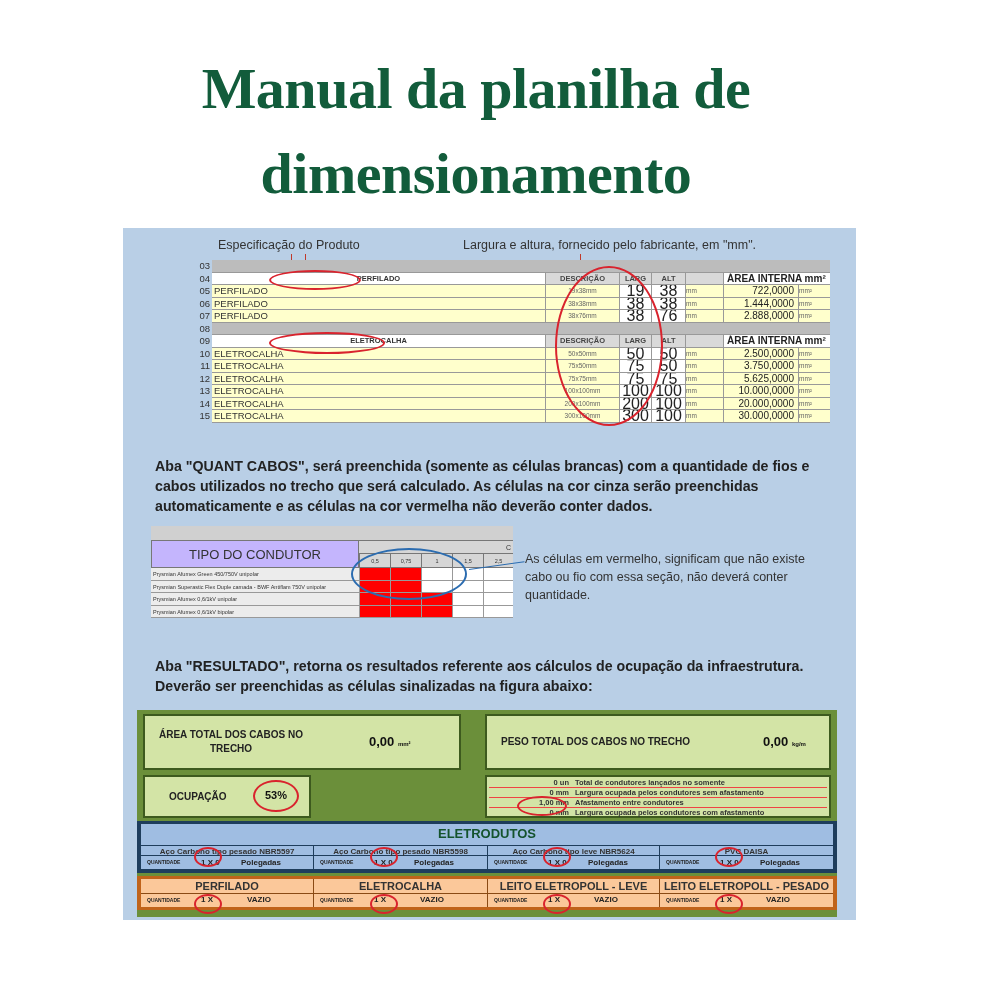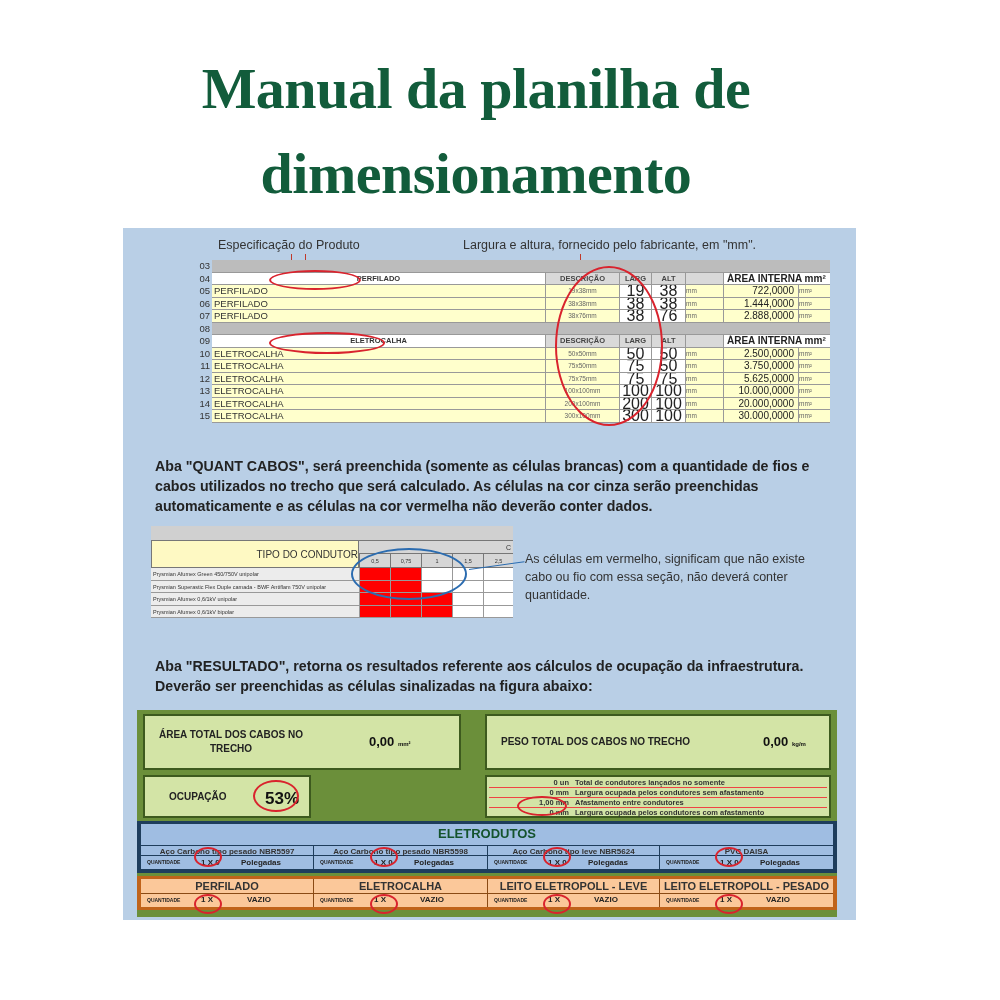--- a/index.html
+++ b/index.html
@@ -31,21 +31,21 @@
   .num { font-size: 16px; color: #222; background: #fff; }
   .area { text-align: right; padding-right: 4px; font-size: 10px; color: #222; }
 
   .para { position: absolute; left: 32px; width: 690px; font-size: 14.2px; font-weight: bold; color: #222; line-height: 20px; }
   .para1 { top: 228px; }
   .para2 { top: 428px; }
 
   
   .qc { position: absolute; left: 28px; top: 298px; width: 362px; height: 92px; background: #e8e8e8; }
   .qc-top { position: absolute; left: 0; top: 0; width: 100%; height: 14px; background: #d0d0d0; }
-  .qc-head { position: absolute; left: 0; top: 14px; width: 208px; height: 28px; background: #fef9c3; border: 1px solid #777; font-size: 10px; text-align: right; line-height: 28px; color: #333; }
+  .qc-head { position: absolute; left: 0; top: 14px; width: 208px; height: 28px; background: #c4b5fd; border: 1px solid #777; font-size: 13px; text-align: center; line-height: 28px; color: #333; }
   .qc-sec { position: absolute; left: 208px; top: 14px; width: 154px; height: 14px; background: #d6d6d6; border-top: 1px solid #777; border-bottom: 1px solid #777; font-size: 7px; text-align: right; padding-right: 2px; line-height: 14px; color: #333; }
   .qc-sechead { position: absolute; top: 28px; height: 14px; width: 31px; background: #d6d6d6; border-left: 1px solid #777; border-bottom: 1px solid #777; font-size: 5.5px; text-align: center; line-height: 14px; color: #333; }
   .qc-rowlabel { position: absolute; left: 0; width: 208px; height: 12.5px; background: #ececec; border-bottom: 1px solid #999; font-size: 5.5px; color: #333; line-height: 12.5px; padding-left: 2px; white-space: nowrap; overflow: hidden; }
   .qc-cell { position: absolute; height: 12.5px; width: 31px; border-left: 1px solid #999; border-bottom: 1px solid #999; }
   .red { background: #ff0000; }
   .wht { background: #ffffff; }
   .qc-note { position: absolute; left: 402px; top: 322px; width: 310px; font-size: 12.5px; line-height: 18px; color: #333; }
 
   
   .res { position: absolute; left: 14px; top: 482px; width: 700px; height: 207px; background: #6b8f3a; }
@@ -296,21 +296,21 @@
     <div class="gbox res-area">
       <div class="lbl" style="left:6px; top:12px; width:160px; line-height:14px;">ÁREA TOTAL DOS CABOS NO TRECHO</div>
       <div class="val" style="left:224px; top:18px;"><span>0,00</span> <span class="unit">mm²</span></div>
     </div>
     <div class="gbox res-peso">
       <div class="lbl" style="left:14px; top:20px; text-align:left;">PESO TOTAL DOS CABOS NO TRECHO</div>
       <div class="val" style="left:276px; top:18px;"><span>0,00</span> <span class="unit">kg/m</span></div>
     </div>
     <div class="gbox res-ocup">
       <div class="lbl" style="left:24px; top:14px;">OCUPAÇÃO</div>
-      <div class="val" style="left:120px; top:12px; font-size:17px;">53%</div>
+      <div class="val" style="left:120px; top:12px; font-size:11px;">53%</div>
     </div>
     <div class="circle" style="left:116px; top:70px; width:46px; height:32px;"></div>
 
     <div class="gbox res-info">
       <div class="info-row" style="top:1px;">
           <span class="info-val">0 un</span>
           <span class="info-txt">Total de condutores lançados no somente</span>
         </div>
       <div class="info-row" style="top:11px;">
           <span class="info-val">0 mm</span>

